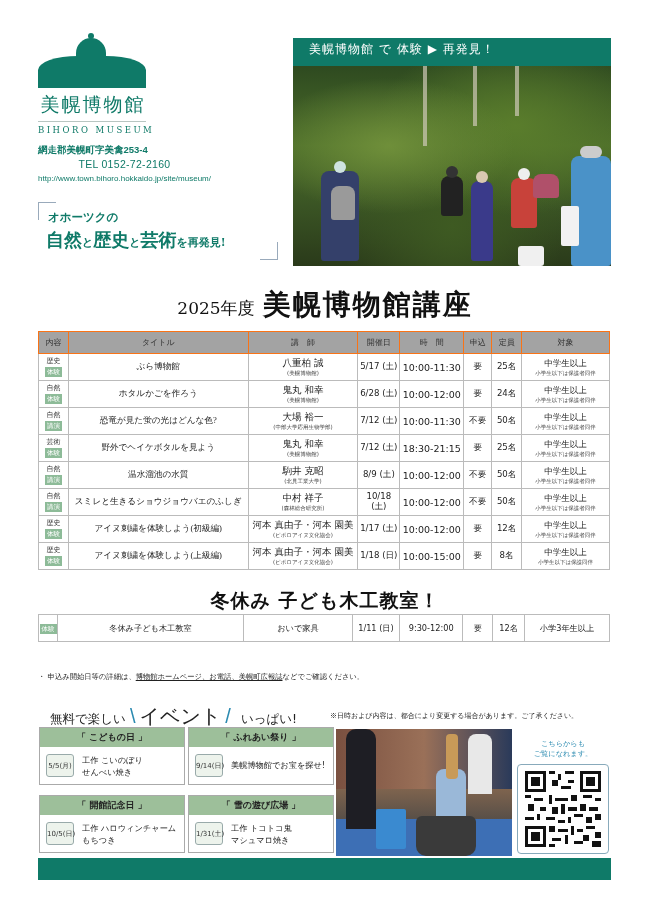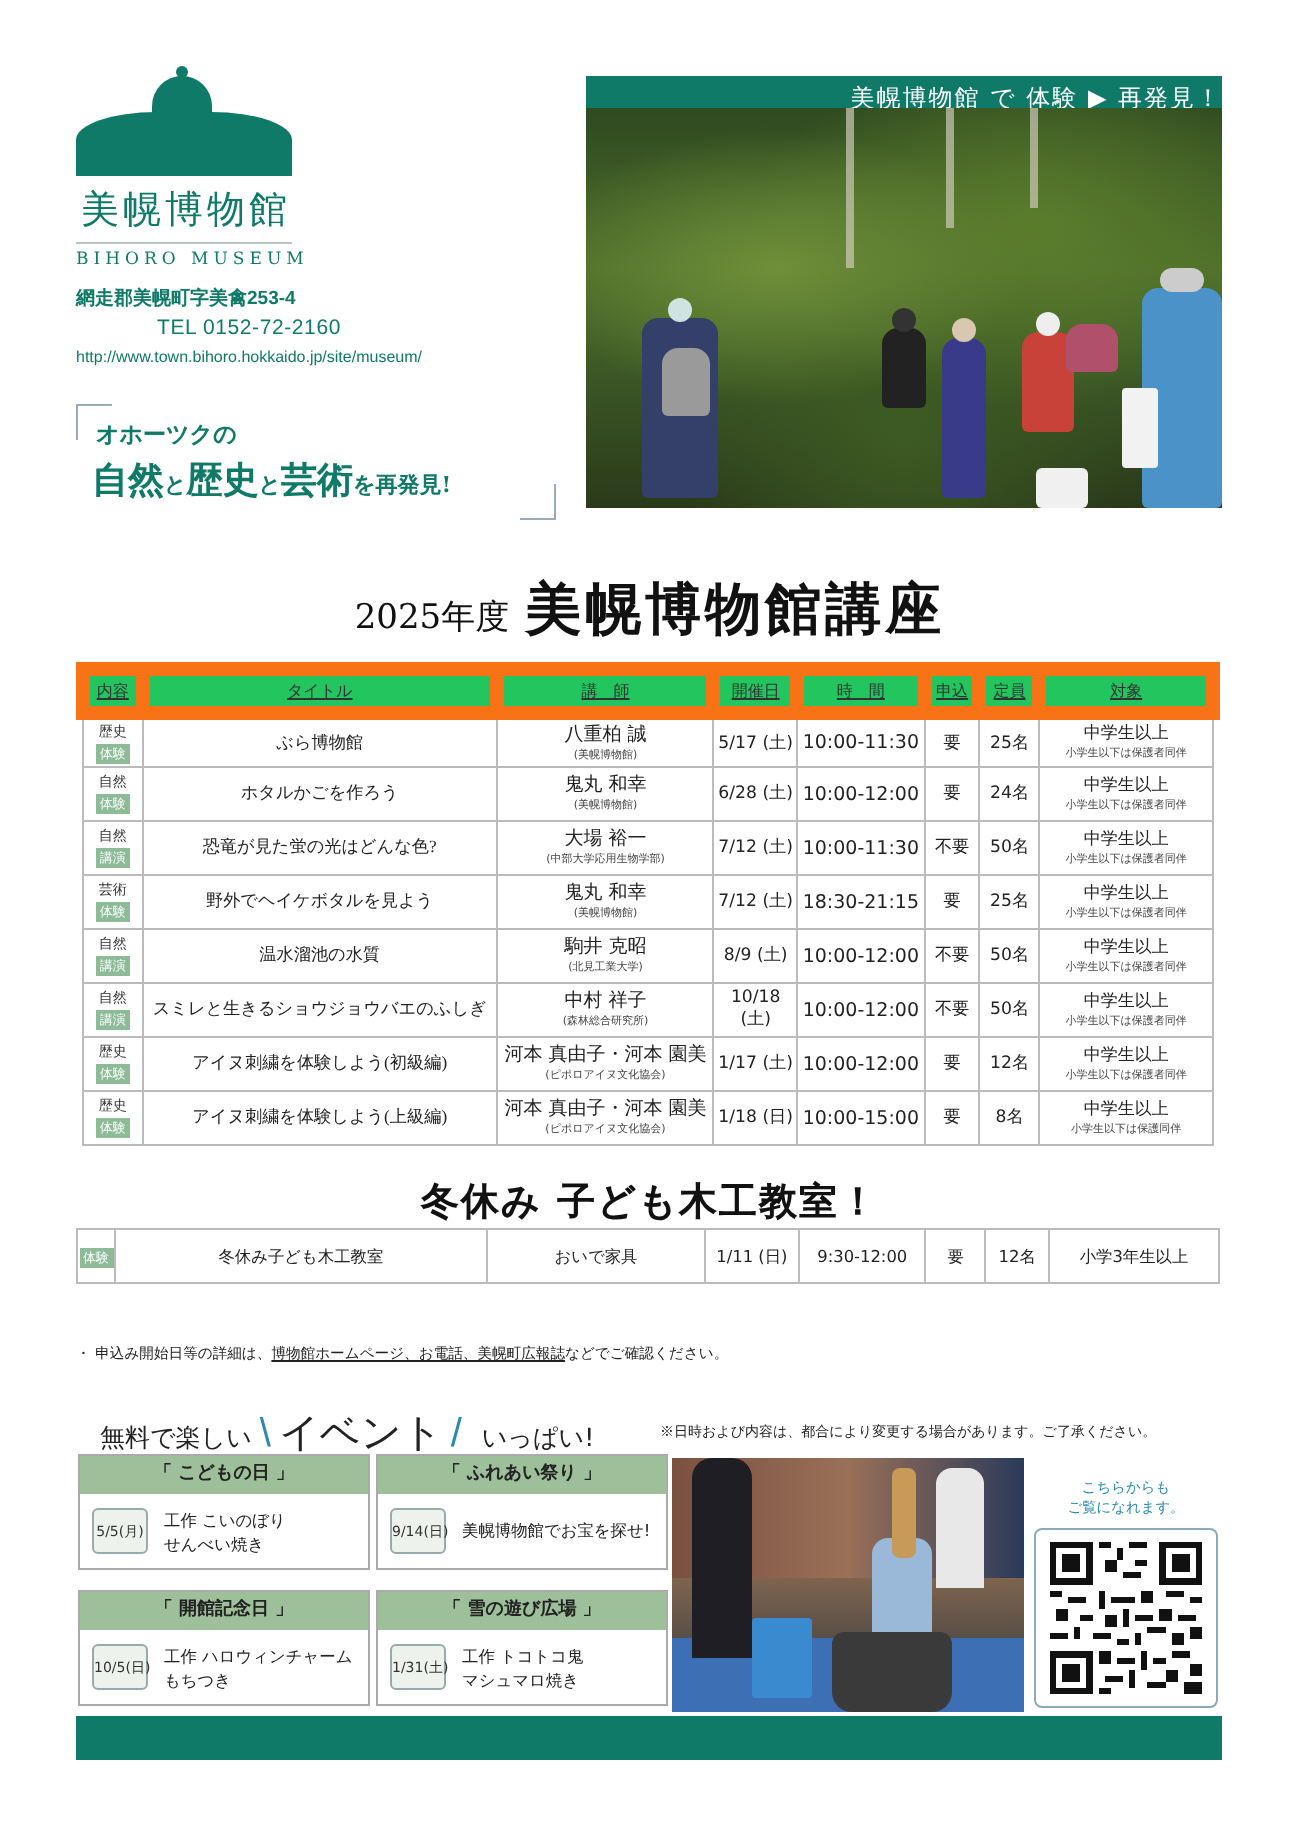--- a/index.html
+++ b/index.html
@@ -24,39 +24,39 @@
   .tagline { position: absolute; left: 38px; top: 202px; width: 240px; height: 58px; }
   .tagline .br-tl { position: absolute; left: 0; top: 0; width: 18px; height: 18px; border-left: 1.5px solid #9ab; border-top: 1.5px solid #9ab; }
   .tagline .br-br { position: absolute; right: 0; bottom: 0; width: 18px; height: 18px; border-right: 1.5px solid #9ab; border-bottom: 1.5px solid #9ab; }
   .tagline .t1 { position: absolute; left: 10px; top: 8px; font-size: 11.5px; font-weight: bold; color: #0f7a68; }
   .tagline .t2 { position: absolute; left: 8px; top: 26px; font-family: "DejaVu Serif", serif; font-weight: bold; color: #0f7a68; white-space: nowrap; }
   .tagline .t2 .big { font-size: 18px; }
   .tagline .t2 .small { font-size: 11px; }
 
   
   .photo-panel { position: absolute; left: 293px; top: 38px; width: 318px; height: 222px; }
-  .photo-title { height: 16px; background: #0f7a68; color: #fff; font-size: 12px; padding-left: 16px; line-height: 22px; letter-spacing: 1px; white-space: nowrap; text-align: right; }
+  .photo-title { height: 28px; background: #0f7a68; color: #fff; font-size: 12px; padding-left: 16px; line-height: 22px; letter-spacing: 1px; white-space: nowrap; }
   .photo-forest { position: relative; height: 200px; overflow: hidden;
     background:
       radial-gradient(ellipse at 30% 40%, #6f8f3a 0%, transparent 40%),
       radial-gradient(ellipse at 70% 30%, #5a7d2c 0%, transparent 45%),
       radial-gradient(ellipse at 50% 80%, #3e5a22 0%, transparent 50%),
       linear-gradient(180deg, #2e4a20 0%, #4d6e2a 40%, #3a5424 70%, #2a3a1a 100%); }
   .trunk { position: absolute; width: 4px; background: #cfc9b8; opacity: .7; }
   .hiker { position: absolute; border-radius: 8px 8px 3px 3px; }
   .hiker .head { position: absolute; left: 50%; top: -10px; width: 12px; height: 12px; margin-left: -6px; border-radius: 6px; }
 
   
   .lec-title { position: absolute; left: 0; width: 650px; top: 286px; text-align: center; font-family: "DejaVu Serif", serif; color: #111; white-space: nowrap; }
   .lec-title .year { font-size: 17px; }
   .lec-title .main { font-size: 28px; font-weight: bold; letter-spacing: 2px; margin-left: 8px; }
 
   
   table.lec { position: absolute; left: 38px; top: 331px; width: 572px; border-collapse: collapse; font-family: "DejaVu Sans", sans-serif; }
-  table.lec th { background: #22c55e; font-weight: normal; font-size: 8px; color: #333; height: 22px; border: 7px solid #f97316; text-decoration: underline; }
+  table.lec th { background: #a3a3a3; font-weight: normal; font-size: 8px; color: #333; height: 22px; border: 1px solid #f97316; }
   table.lec td { border: 1px solid #bbb; text-align: center; vertical-align: middle; height: 27px; font-size: 8.6px; color: #222; }
   .cat { font-size: 7px; line-height: 9px; color: #333; }
   .badge { display: inline-block; background: #8dbb98; color: #fff; font-size: 6.5px; padding: 0 2px; line-height: 10px; margin-top: 1px; }
   .ttl { font-size: 9.2px; font-family: Liberation Serif, serif; }
   .lecturer .nm { font-size: 9.5px; line-height: 12px; }
   .lecturer .aff { font-size: 5.5px; line-height: 8px; color: #444; }
   .tgt .a { font-size: 8.5px; line-height: 11px; }
   .tgt .b { font-size: 5.5px; line-height: 8px; color: #444; }
 
   .winter-title { position: absolute; left: 0; width: 650px; top: 588px; text-align: center; font-family: "DejaVu Serif", serif; font-weight: bold; font-size: 19px; color: #111; letter-spacing: 1px; }

